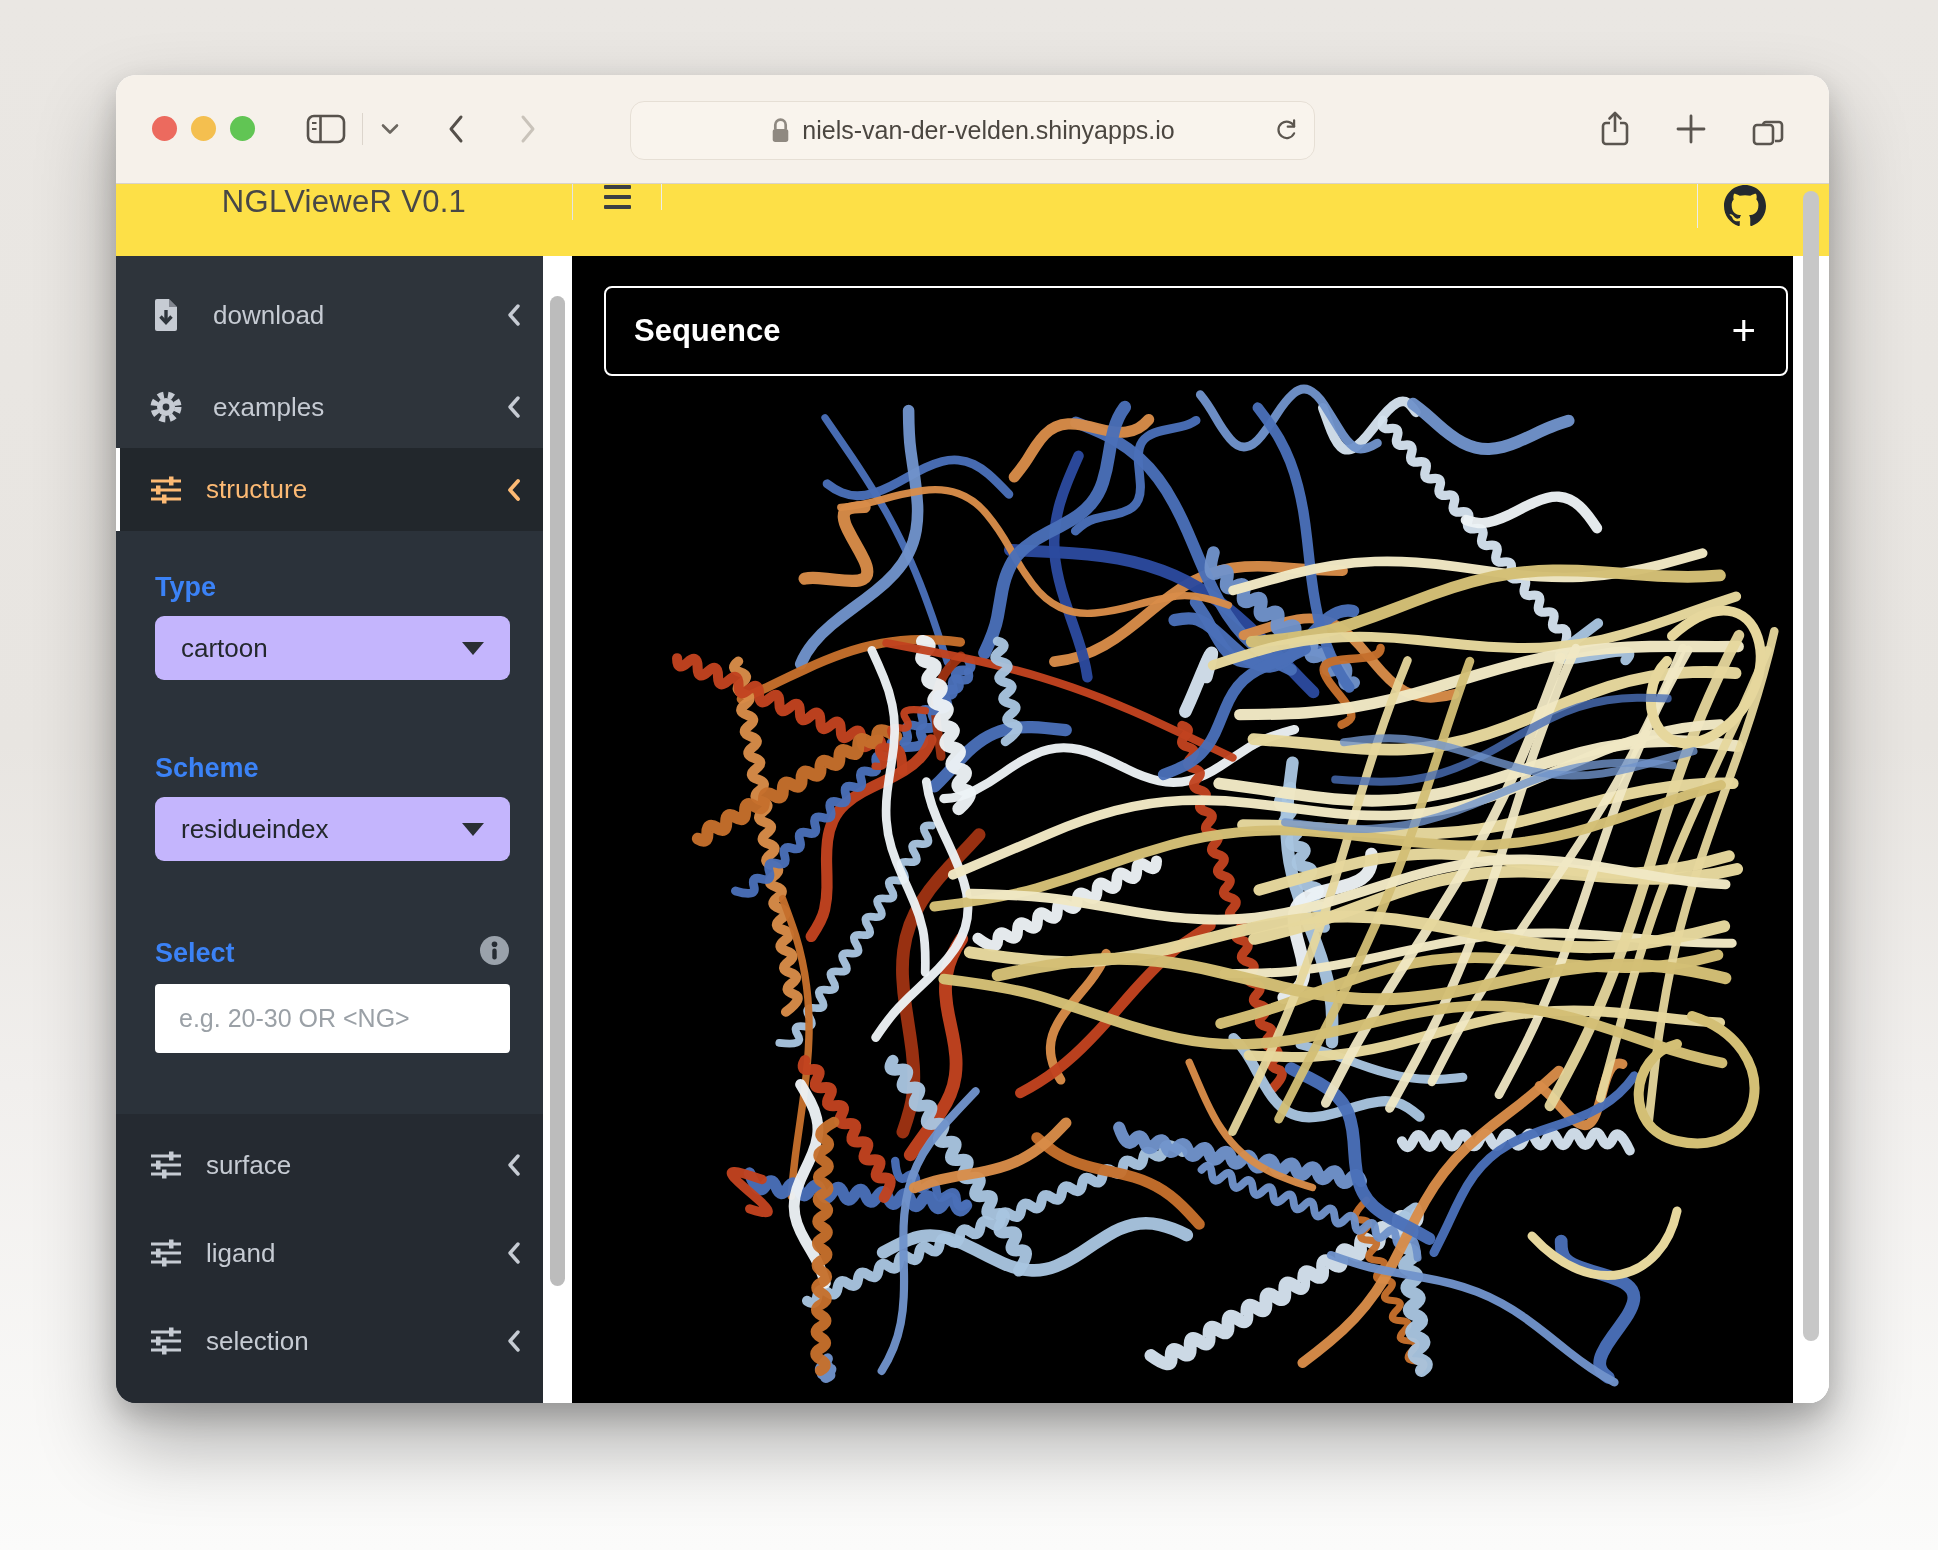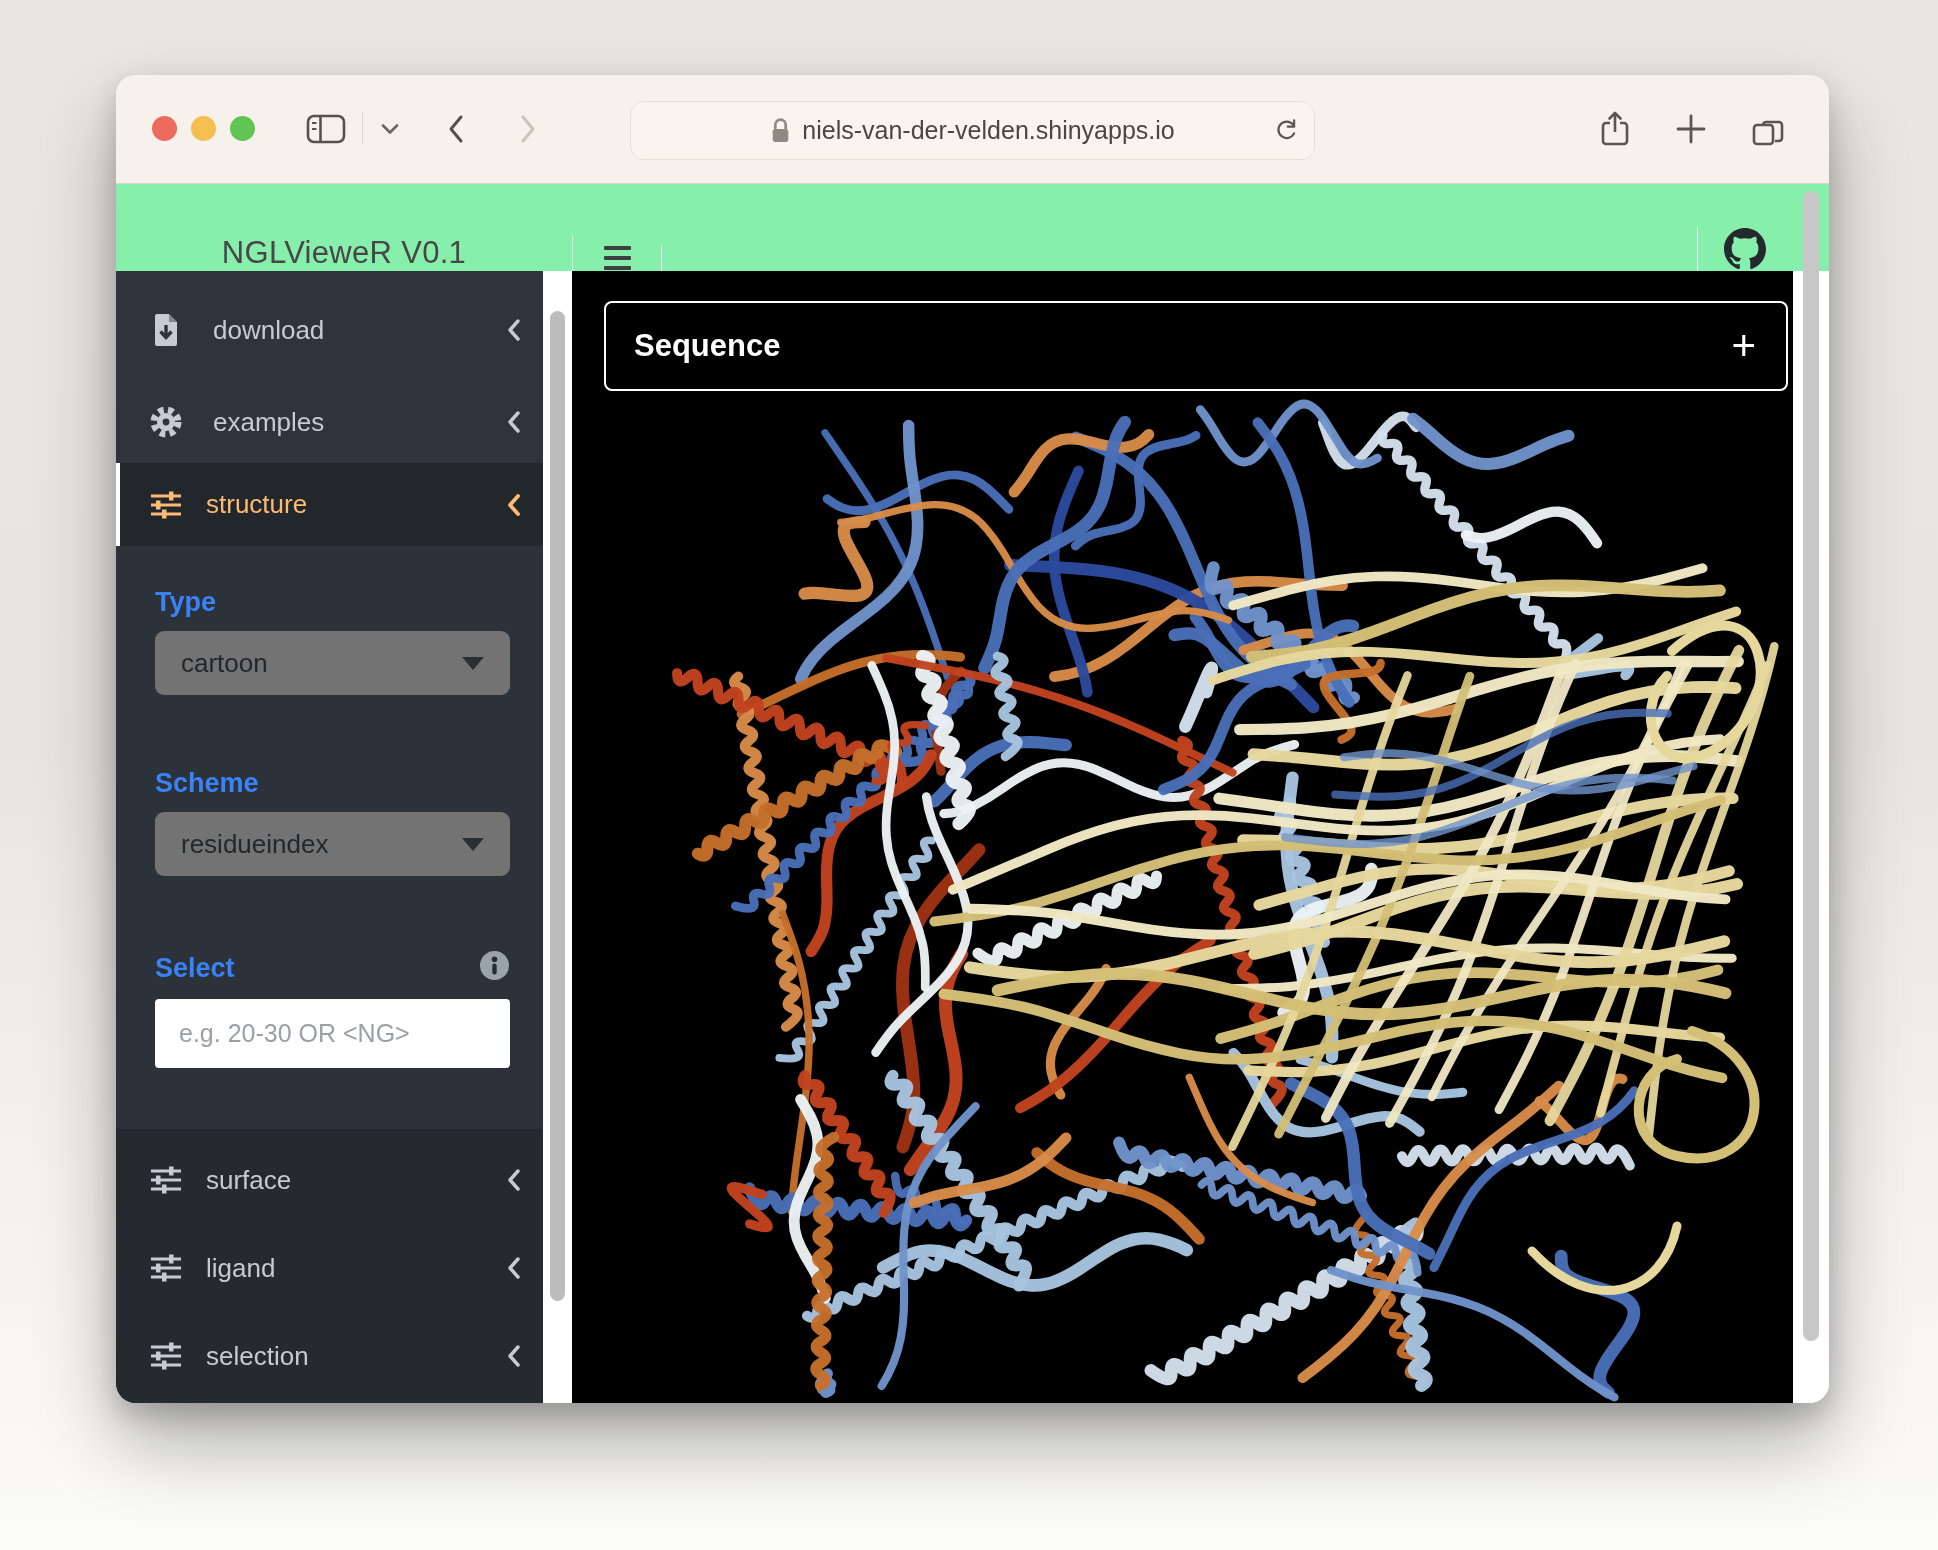--- a/index.html
+++ b/index.html
@@ -16,40 +16,40 @@
   .tbtn{position:absolute;top:0;height:108px;display:flex;align-items:center;justify-content:center;background:none;border:none;padding:0;cursor:pointer;}
   .tb-divider{position:absolute;left:246px;top:38px;width:1px;height:32px;background:#dcd5cc;}
   .urlbar{position:absolute;left:514px;top:26px;width:683px;height:57px;border-radius:14px;
     background:#f9f4ed;border:1px solid #e6dfd5;display:flex;align-items:center;justify-content:center;
     gap:11px;font-size:25px;color:#4b4640;cursor:text;}
   .url-refresh{position:absolute;right:13px;top:14px;background:none;border:none;padding:0;cursor:pointer;}
   .tb-right{position:absolute;right:44px;top:0;height:108px;display:flex;align-items:center;gap:44px;}
   .tb-right .tbtn2{background:none;border:none;padding:0;cursor:pointer;display:flex;}
   
   .page{flex:1;display:flex;flex-direction:column;background:#fff;position:relative;min-height:0;}
-  .appheader{height:87px;flex:none;display:flex;align-items:flex-end;background:#86efac;}
+  .appheader{height:72px;flex:none;display:flex;align-items:flex-start;background:#fde047;}
   .brand{width:456px;flex:none;border-right:1px solid #e4e4e4;display:flex;align-items:center;justify-content:center;
     font-size:31px;color:#474747;letter-spacing:.3px;}
   .hambox{width:89px;flex:none;border-right:1px solid #ececec;display:flex;align-items:center;justify-content:center;background:none;border-top:none;border-bottom:none;border-left:none;cursor:pointer;}
   .hamburger{display:flex;flex-direction:column;gap:6px;}
   .hamburger i{display:block;width:27px;height:4px;background:#3c4043;border-radius:1px;}
   .hspacer{flex:1;}
   .githubbox{width:132px;flex:none;border-left:1px solid #ececec;display:flex;align-items:center;padding-left:26px;background:none;border-top:none;border-right:none;border-bottom:none;cursor:pointer;}
   
   .mainrow{flex:1;display:flex;min-height:0;}
   .sidebar{width:427px;flex:none;display:flex;flex-direction:column;background:#2e343b;}
   .sec-top{height:192px;flex:none;box-sizing:border-box;padding-top:24px;}
   .item{height:70px;display:flex;align-items:center;padding:0 22px 0 32px;color:#c6cbd3;font-size:26px;cursor:pointer;}
   .sec-top .item{margin-bottom:22px;gap:7px;}
   .micon{width:36px;height:32px;margin-right:22px;display:flex;align-items:center;justify-content:center;flex:none;}
   .chev{margin-left:auto;display:flex;}
   .item-structure{height:83px;flex:none;background:#22272c;color:#fdba74;border-left:4px solid #fff;padding-left:28px;}
   .submenu{height:583px;flex:none;background:#2b323a;box-sizing:border-box;padding:42px 33px 0 39px;}
   .sm-label{font-size:27px;font-weight:bold;color:#3b82f6;line-height:28px;}
-  .sm-select{margin-top:15px;height:64px;background:#737373;border-radius:9px;display:flex;align-items:center;
+  .sm-select{margin-top:15px;height:64px;background:#c4b5fd;border-radius:9px;display:flex;align-items:center;
     justify-content:space-between;padding:0 26px;font-size:26px;color:#23282d;cursor:pointer;}
   .caret{width:0;height:0;border-left:11px solid transparent;border-right:11px solid transparent;border-top:13px solid #2a2f34;}
   .mt74{margin-top:74px;}
   .select-row{margin-top:74px;display:flex;align-items:center;justify-content:space-between;}
   .sm-input{margin-top:14px;display:block;width:100%;height:69px;box-sizing:border-box;border:none;outline:none;
     border-radius:4px;background:#fff;font-size:25px;padding:0 24px;color:#222;font-family:"Liberation Sans",sans-serif;}
   .sm-input::placeholder{color:#9aa0a6;}
   .sec-bottom{flex:1;background:#252a31;padding-top:16px;}
   .sec-bottom .item{margin-bottom:18px;}
   

